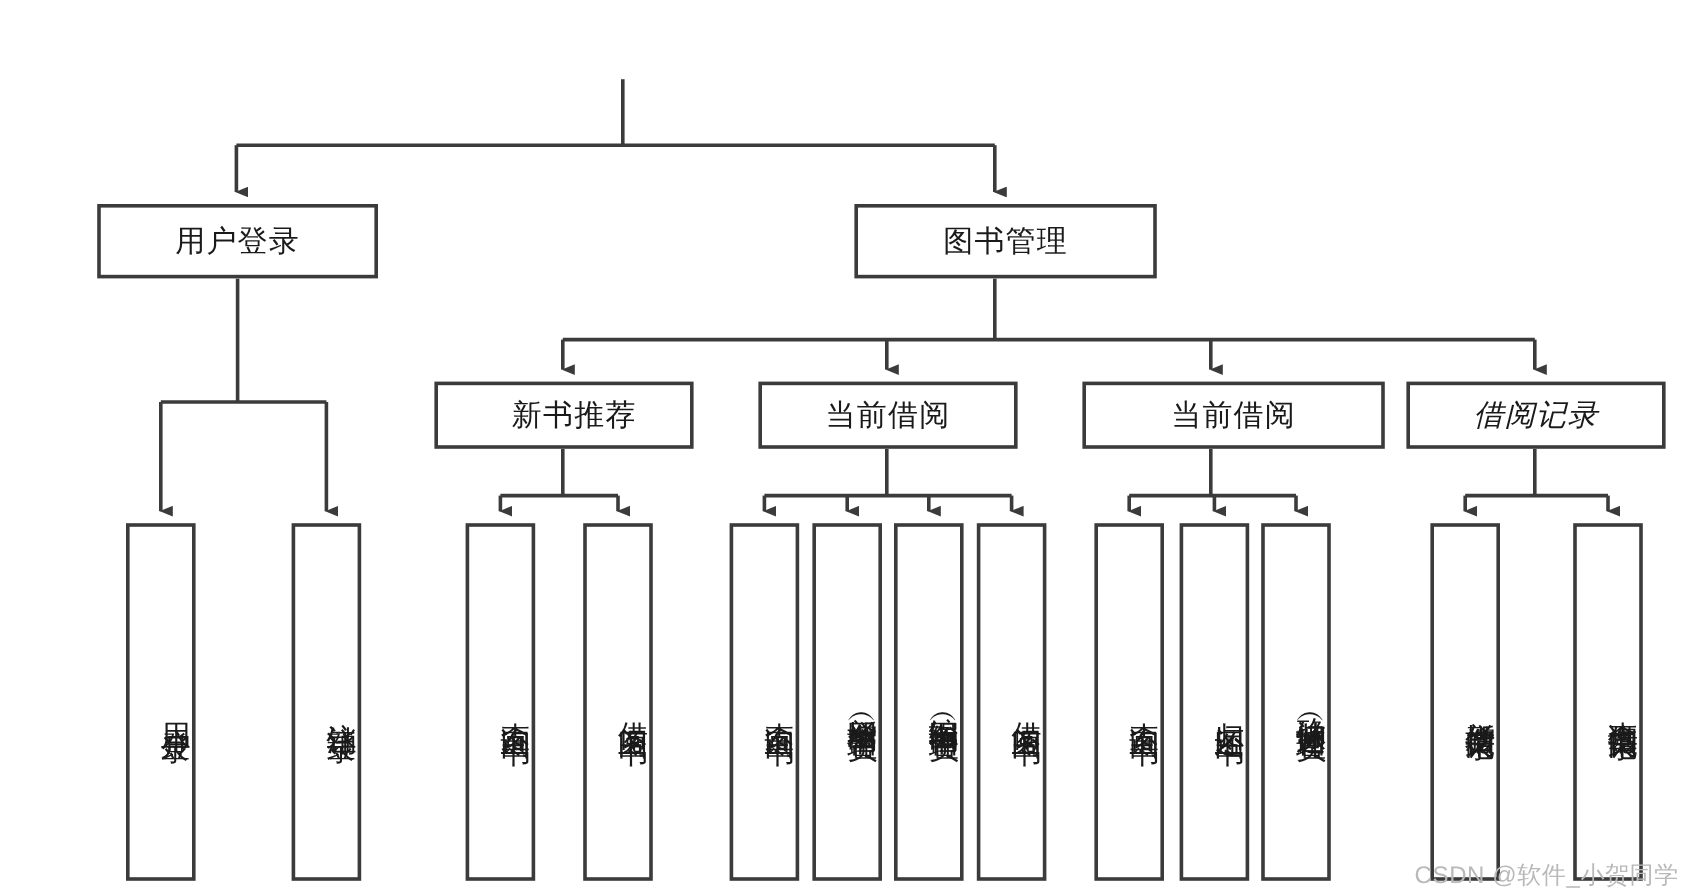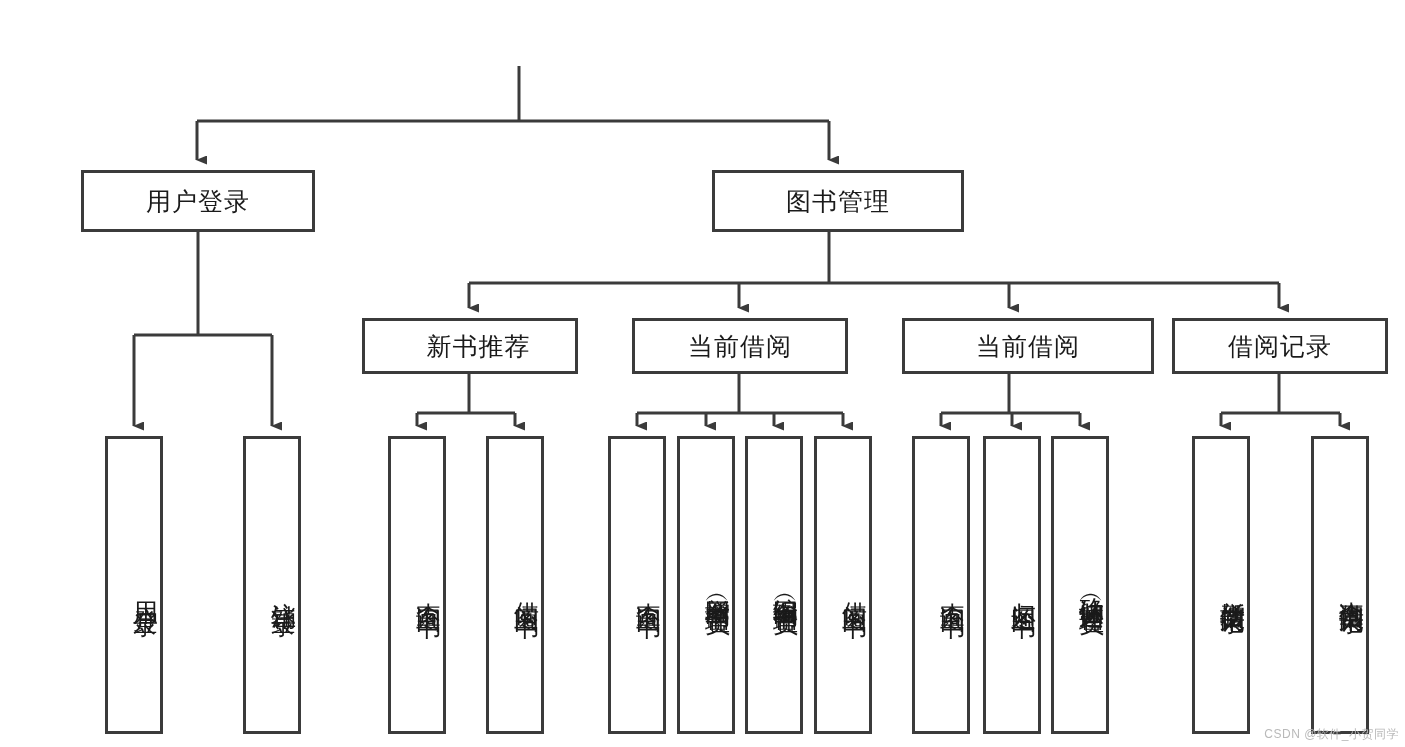--- a/index.html
+++ b/index.html
@@ -62,21 +62,21 @@
     letter-spacing: 2px;
   }
   .node.v .vtxt {
     display: block;
     white-space: nowrap;
   }
   .watermark {
     position: absolute;
     right: 6px;
     bottom: 4px;
-    font-size: 12px;
+    font-size: 20px;
     color: #b9b9b9;
     white-space: nowrap;
     z-index: 3;
     letter-spacing: 0.5px;
   }
 </style>
 </head>
 <body>
 
 <div id="canvas">
@@ -141,21 +141,21 @@
 
   <div class="node h" style="left:362px; top:318px; width:216px; height:56px;padding-left:17px;">
     <span>新书推荐</span>
   </div>
   <div class="node h" style="left:632px; top:318px; width:216px; height:56px;">
     <span>当前借阅</span>
   </div>
   <div class="node h" style="left:902px; top:318px; width:252px; height:56px;">
     <span>当前借阅</span>
   </div>
-  <div class="node h" style="left:1172px; top:318px; width:216px; height:56px;">
+  <div class="node h" style="left:1172px; top:318px; width:216px; height:56px;font-style:italic;">
     <span>借阅记录</span>
   </div>
 
   <div class="node v" style="left:105px; top:436px; width:58px; height:298px;">
     <span class="vtxt">用户登录</span>
   </div>
   <div class="node v" style="left:243px; top:436px; width:58px; height:298px;">
     <span class="vtxt">注销登录</span>
   </div>
 

